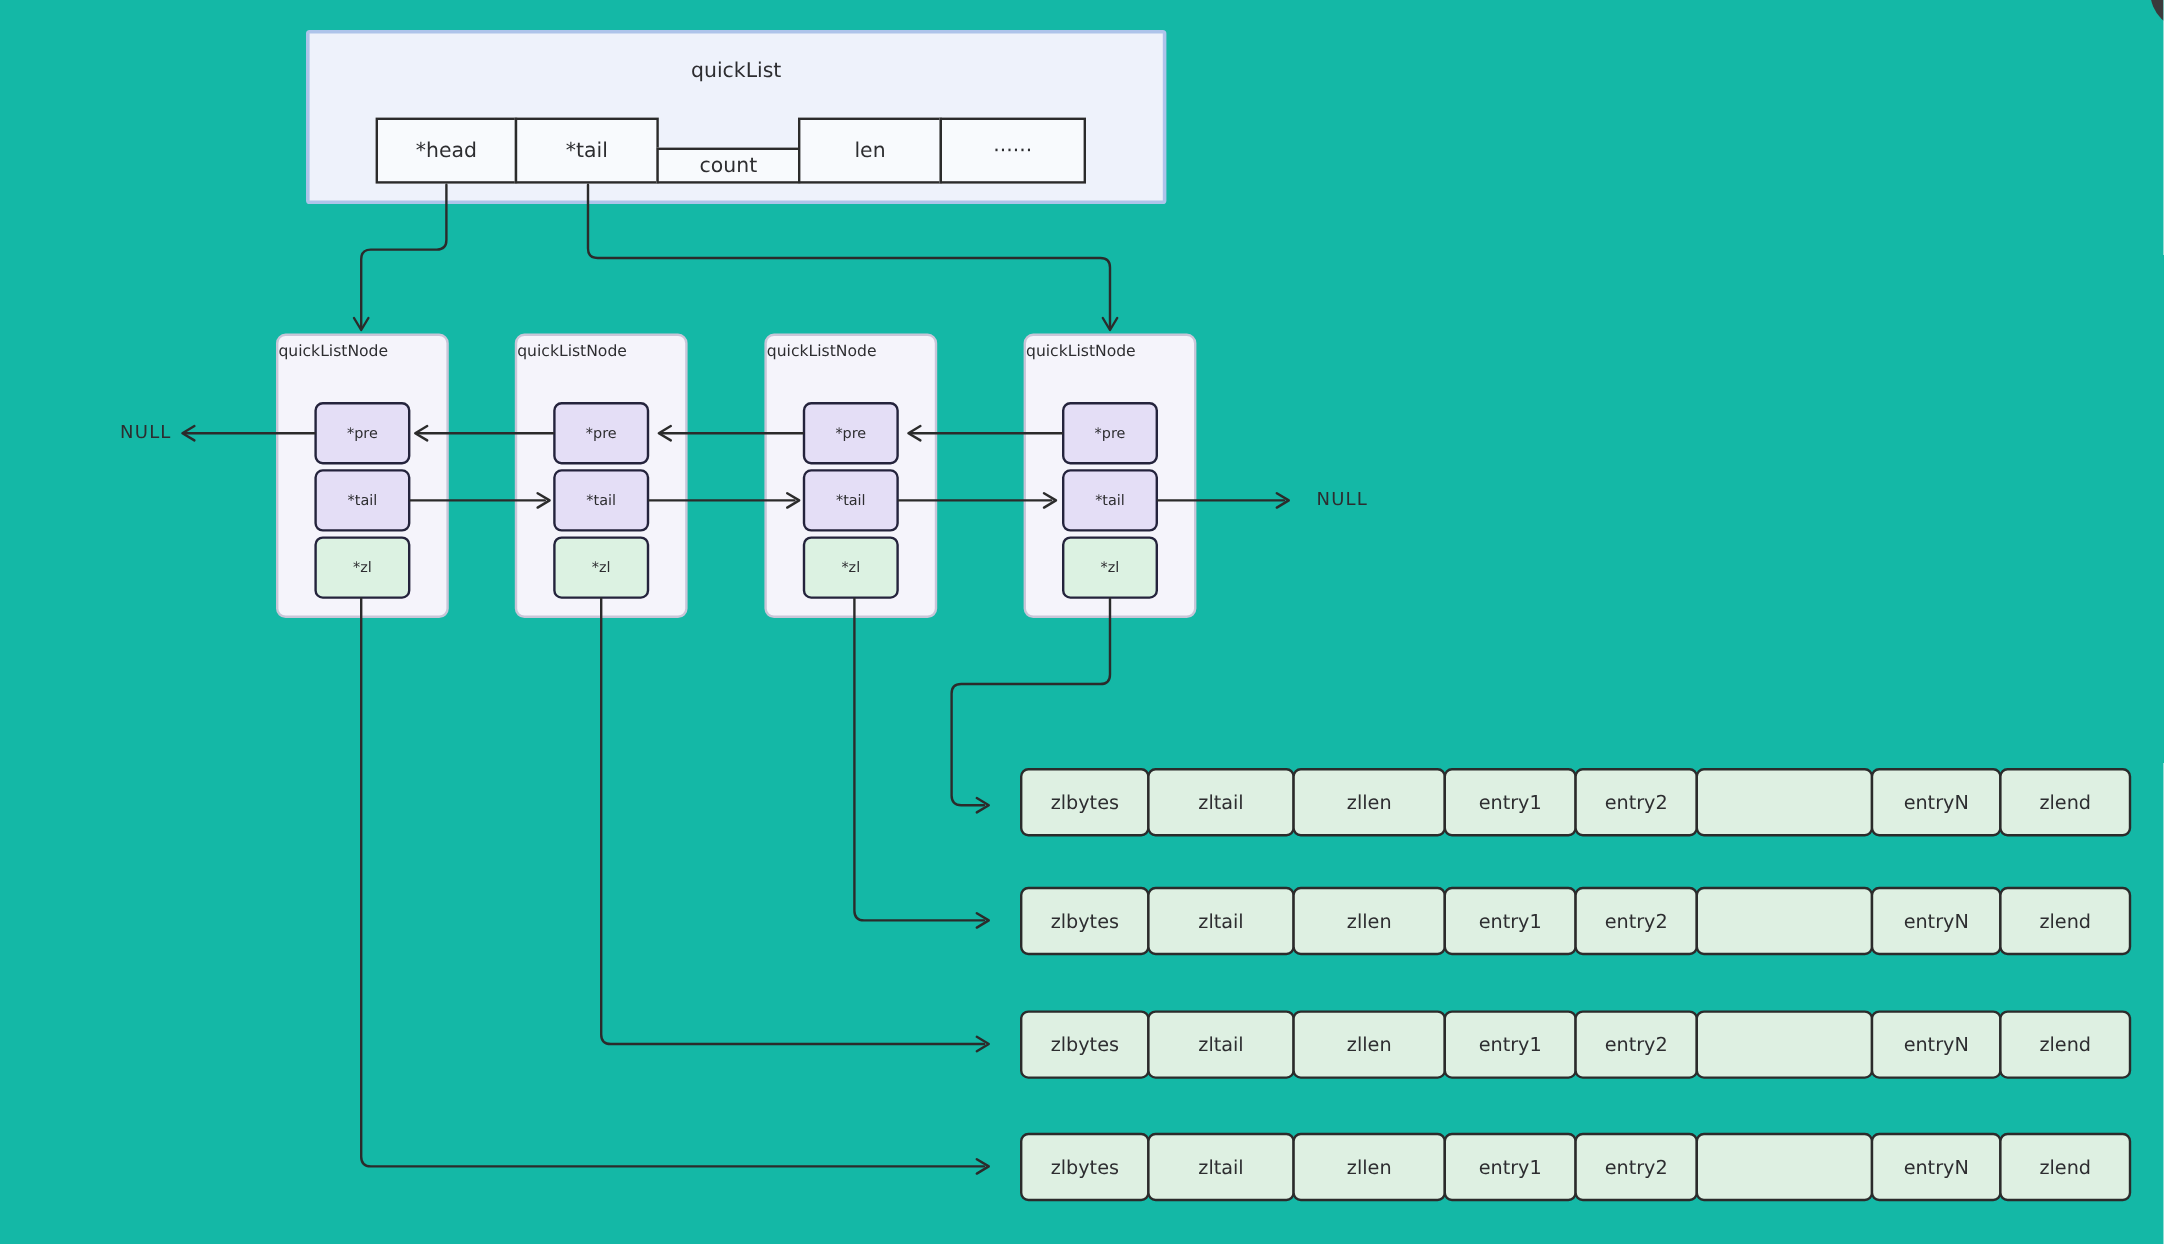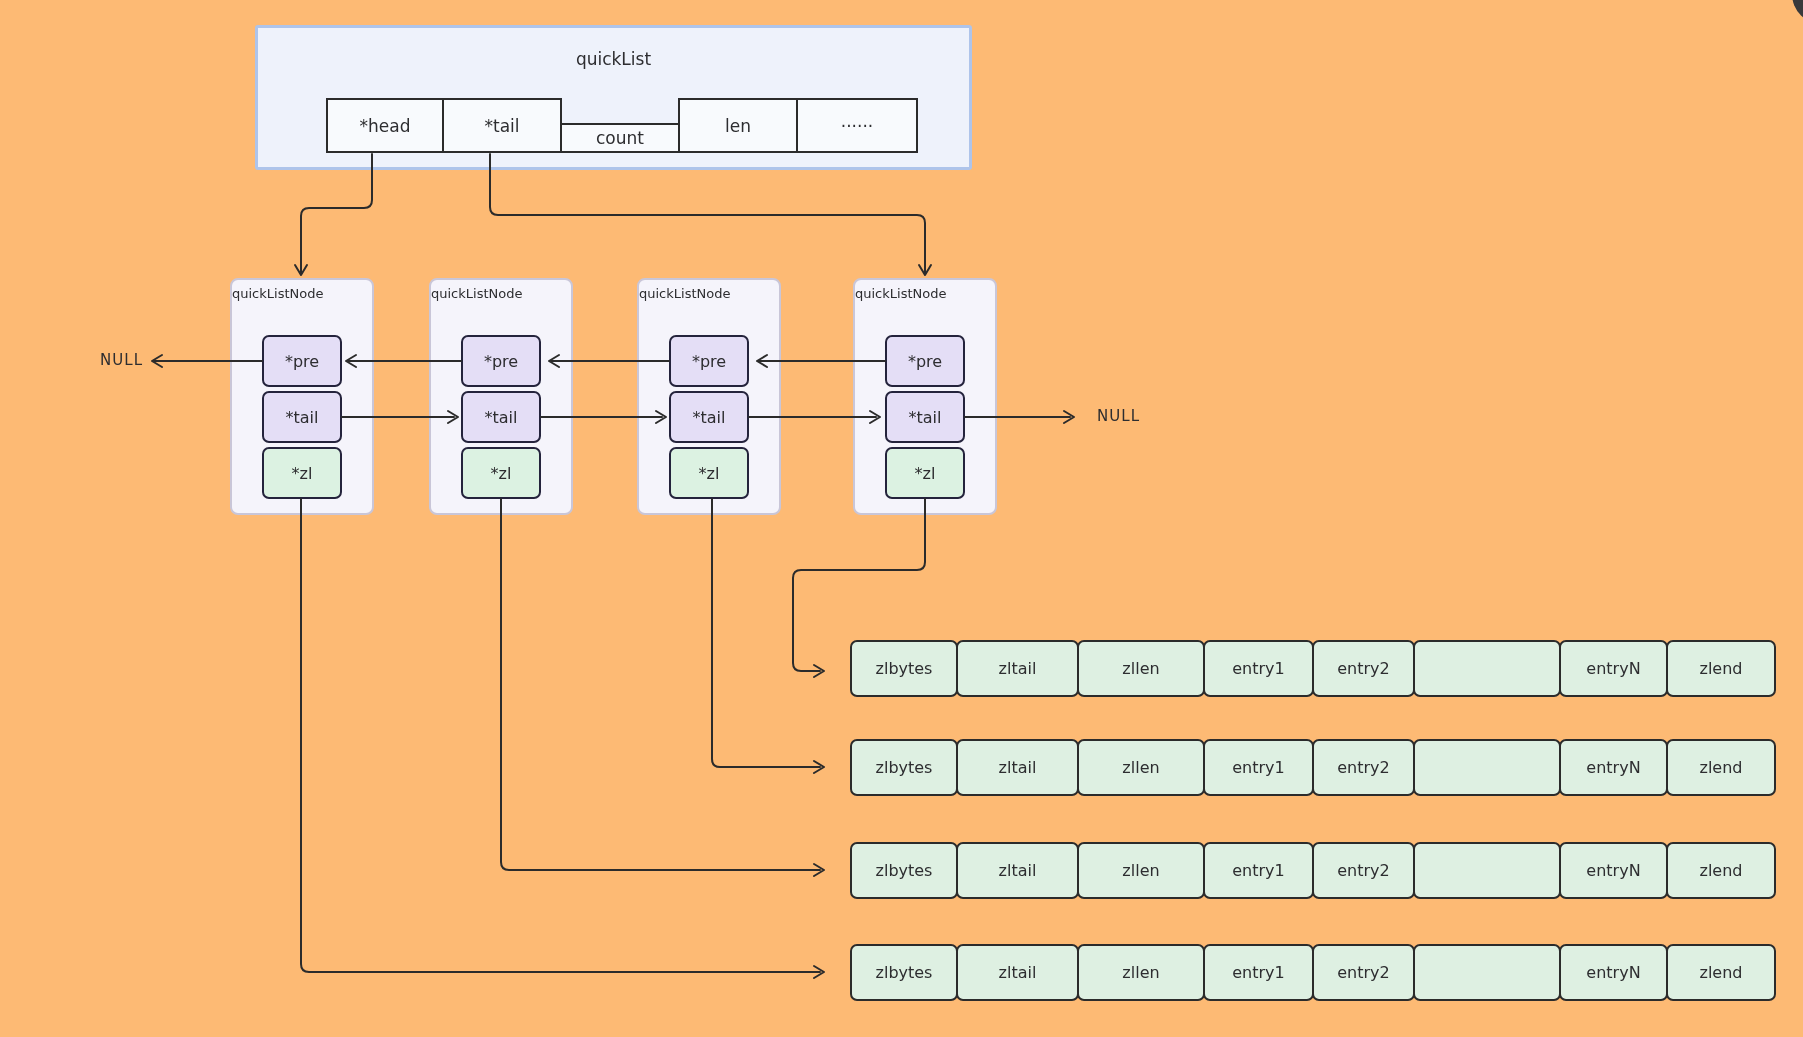--- a/index.html
+++ b/index.html
@@ -1,20 +1,20 @@
 <!DOCTYPE html>
 <html><head>
 <meta charset="utf-8">
 <style>
   html, body { margin: 0; padding: 0; background: #ffffff; }
   .stage {
     position: relative;
     width: 1803px;
     height: 1037px;
-    background: #fdba74;
+    background: #14b8a6;
     overflow: hidden;
     font-family: "DejaVu Sans", "Liberation Sans", sans-serif;
     color: #2e2e30;
   }
   svg.connectors {
     position: absolute;
     left: 0; top: 0;
     width: 1803px; height: 1037px;
     pointer-events: none;
     z-index: 5;
@@ -39,21 +39,21 @@
   }
   .quicklist-title {
     position: absolute;
     left: 0; right: 0; top: 21px;
     text-align: center;
     font-size: 17px;
     color: #2d2d30;
   }
   .field-row {
     position: absolute;
-    left: 68px; top: 70px;
+    left: 55px; top: 70px;
     height: 55px;
     display: flex;
     align-items: stretch;
   }
   .field-cell {
     box-sizing: border-box;
     border: 2px solid #2b2b2b;
     background: #f8fafd;
     display: flex;
     align-items: center;
@@ -83,21 +83,21 @@
   .ncell {
     position: absolute;
     left: 30px;
     width: 80px; height: 52px;
     box-sizing: border-box;
     border: 2px solid #24233c;
     border-radius: 7px;
     display: flex;
     align-items: center;
     justify-content: center;
-    font-size: 16px;
+    font-size: 12px;
     color: #2d2d30;
   }
   .ncell.purple { background: #e4def6; }
   .ncell.green  { background: #dcf2e2; }
   .ncell.pre   { top: 55px; }
   .ncell.tailc { top: 111px; }
   .ncell.zlc   { top: 167px; }
   
   .ziplist {
     position: absolute;

